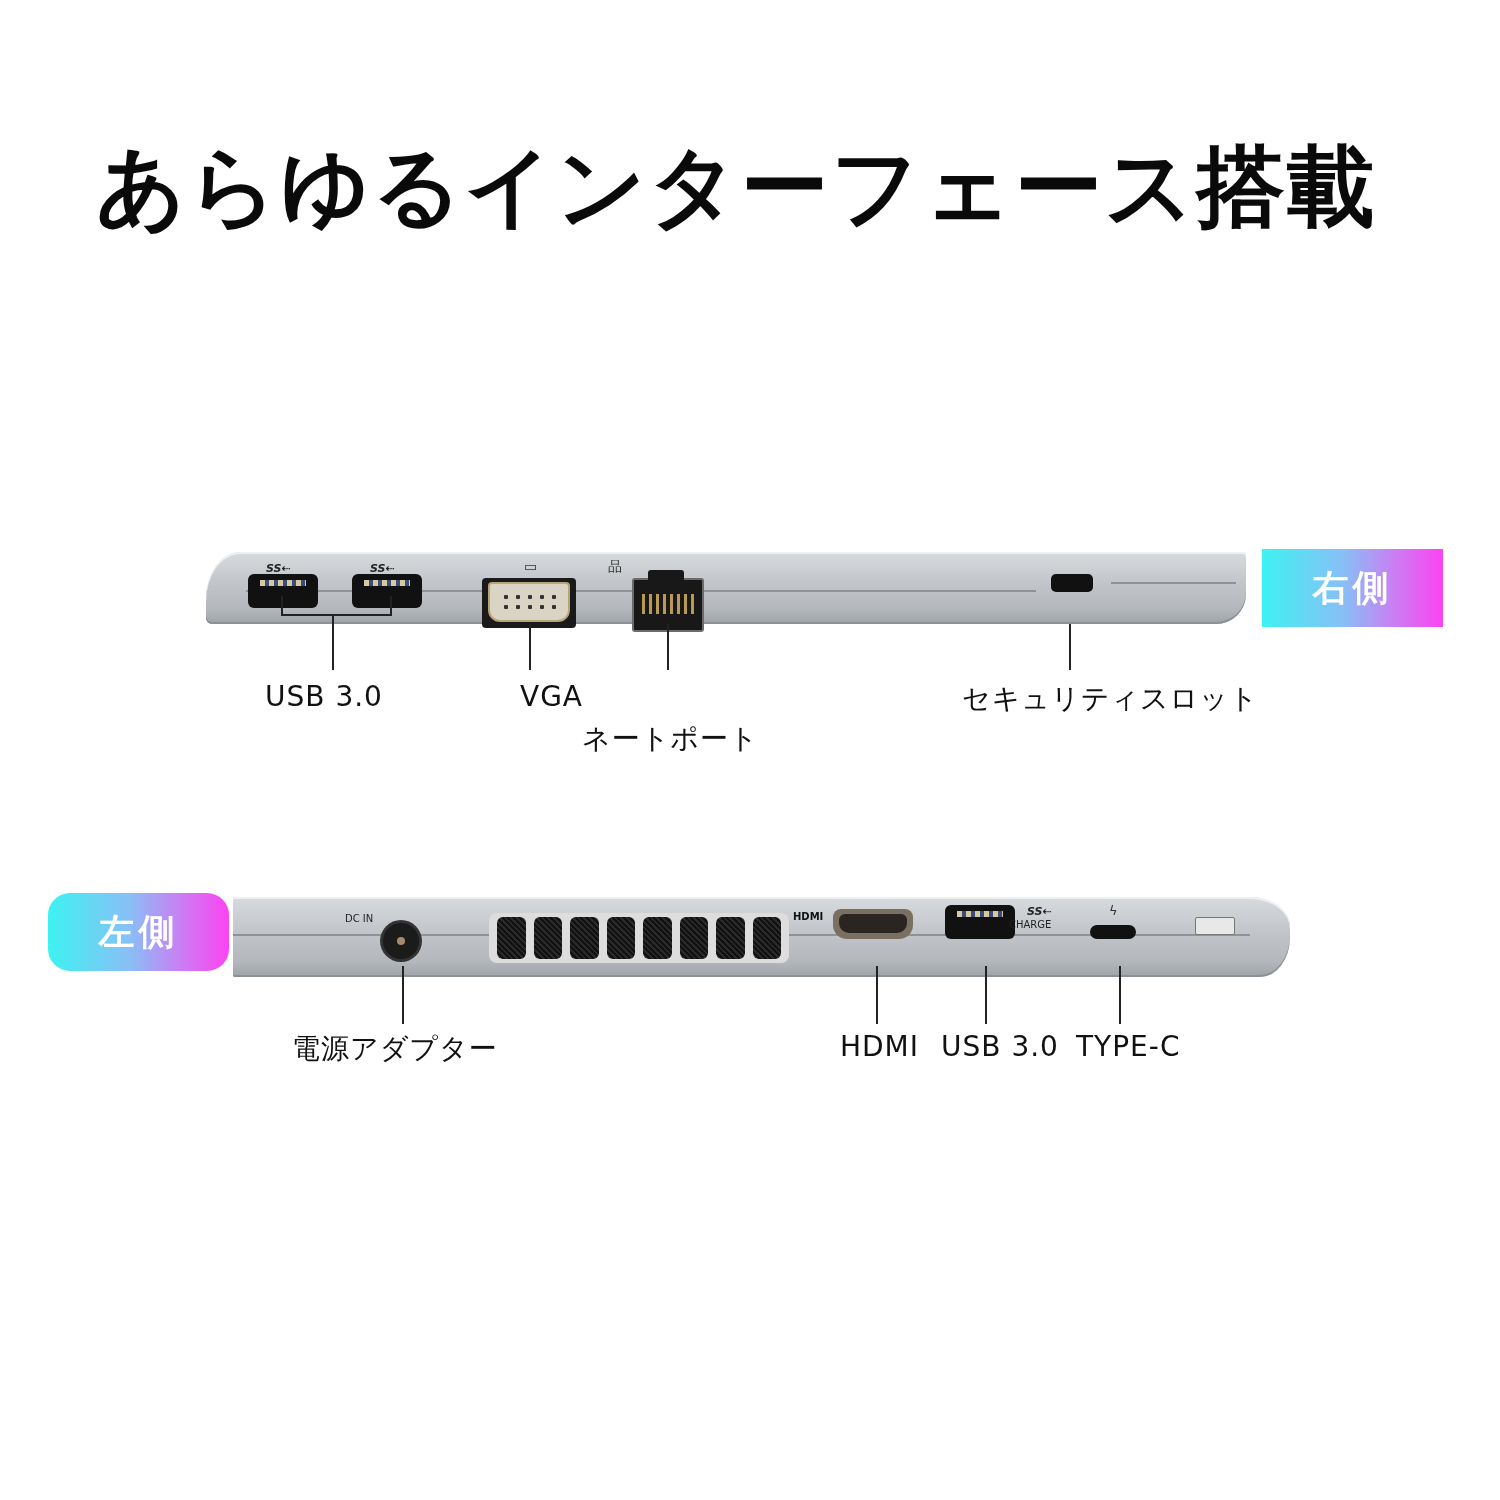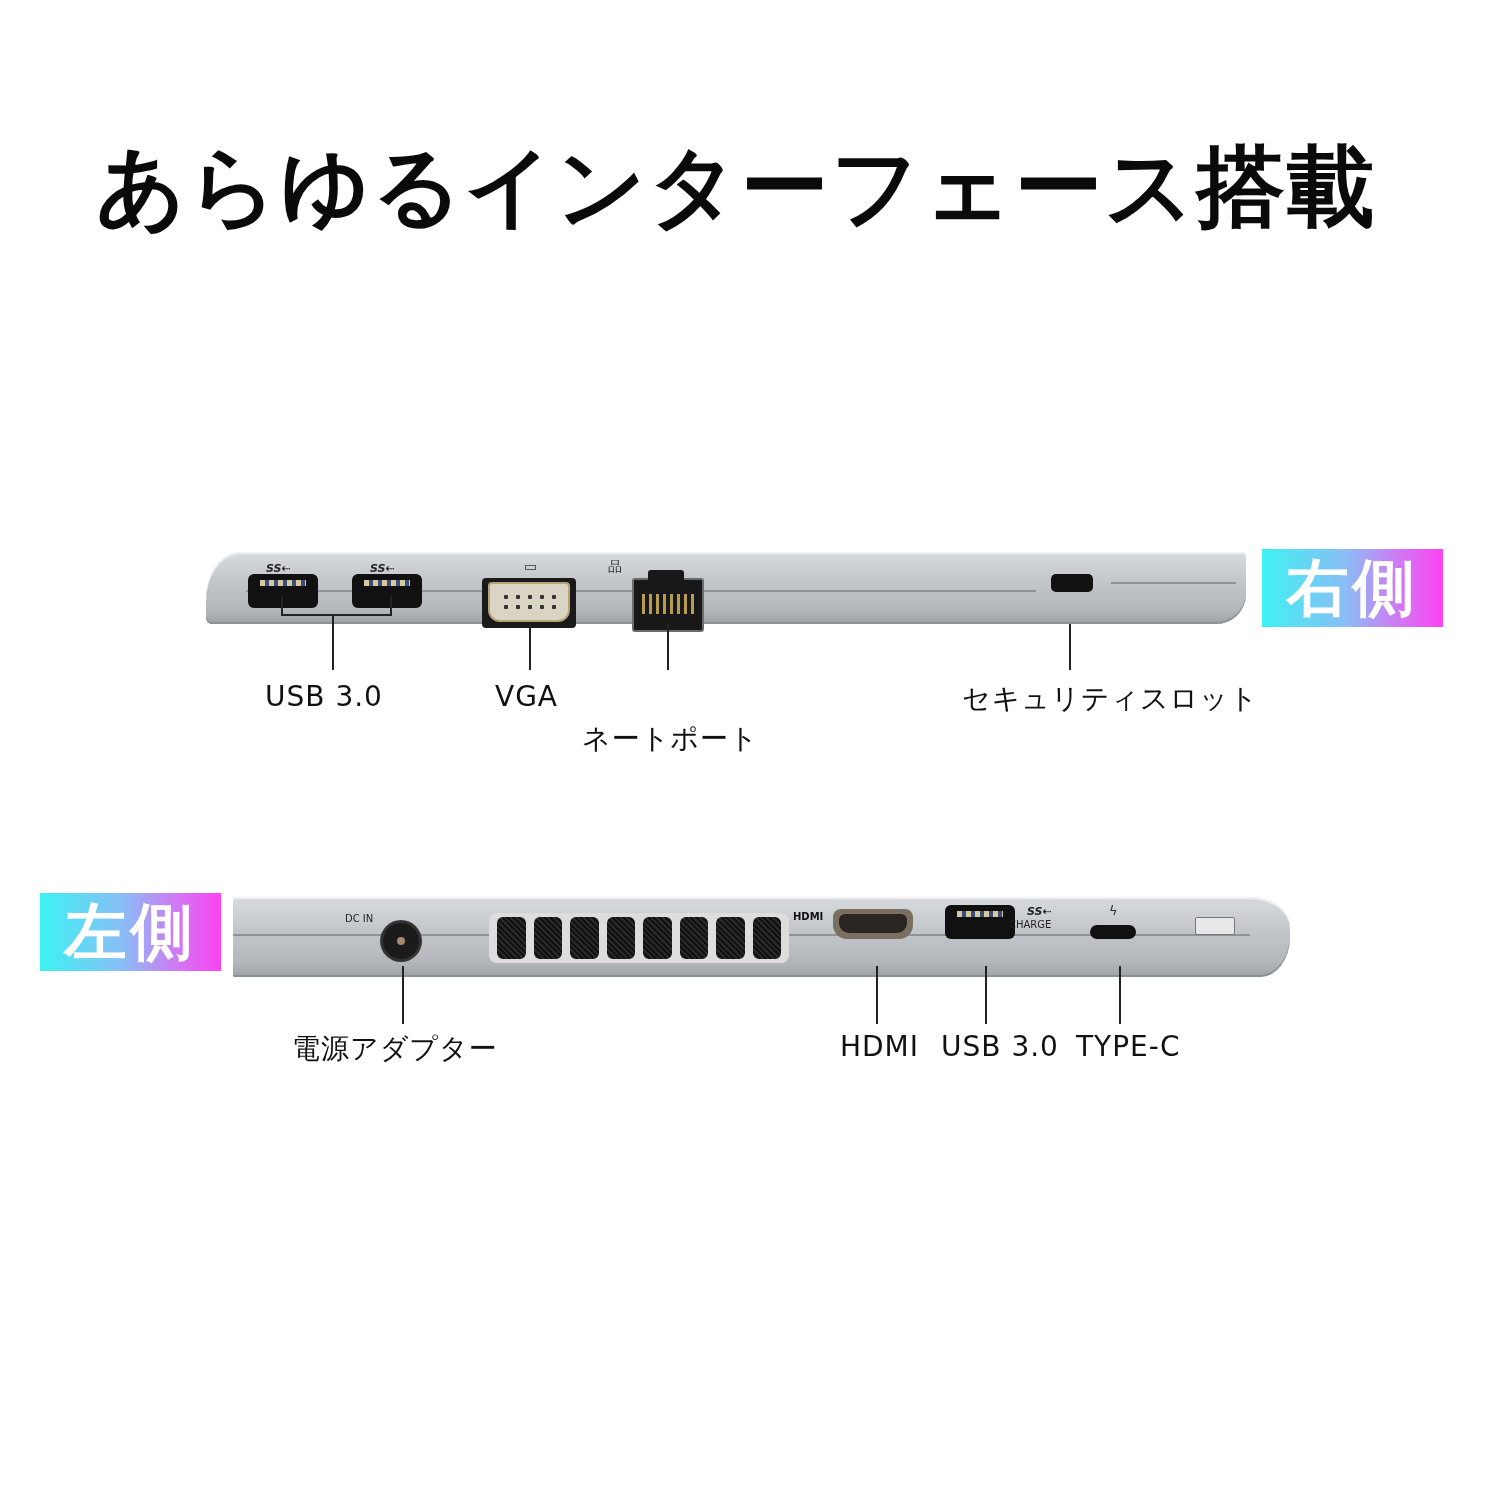--- a/index.html
+++ b/index.html
@@ -29,21 +29,21 @@
     .vent { position: absolute; left: 256px; top: 16px; width: 300px; height: 50px; background: #ddd; border-radius: 8px; display: flex; gap: 8px; padding: 4px 8px; box-sizing: border-box; }
     .vent span { flex: 1; background: repeating-linear-gradient(45deg, #111 0 2px, #2a2a2a 2px 4px); border-radius: 6px; }
     .hdmi { position: absolute; width: 80px; height: 30px; background: #7a6f60; border-radius: 8px 8px 14px 14px; }
     .hdmi::after { content: ""; position: absolute; left: 6px; right: 6px; top: 5px; bottom: 6px; background: #2a2520; border-radius: 6px 6px 10px 10px; }
     .hdmi-label { position: absolute; font-size: 10px; font-weight: bold; color: #111; }
     .usbc { position: absolute; width: 46px; height: 14px; background: #111; border-radius: 7px; }
     .bolt { position: absolute; font-size: 13px; color: #333; }
     .charge-label { position: absolute; font-size: 10px; color: #222; line-height: 11px; }
     .blank-slot { position: absolute; width: 38px; height: 16px; border: 1px solid #777; border-radius: 2px; background: #e8e8e8; }
 
-    .badge { position: absolute; width: 181px; height: 78px; background: linear-gradient(90deg, #3df2f2 0%, #88bff6 45%, #cf7af3 75%, #fb43f2 100%); color: #fff; font-size: 62px; font-weight: bold; display: flex; align-items: center; justify-content: center; letter-spacing: 4px; }
+    .badge { position: absolute; width: 181px; height: 78px; background: linear-gradient(90deg, #3df2f2 0%, #88bff6 45%, #cf7af3 75%, #fb43f2 100%); color: #fff; font-size: 36px; font-weight: bold; display: flex; align-items: center; justify-content: center; letter-spacing: 4px; }
 
     .vline { position: absolute; width: 2px; background: #222; }
     .hline { position: absolute; height: 2px; background: #222; }
     .label { position: absolute; font-size: 28px; color: #111; white-space: nowrap; letter-spacing: 1px; }
   </style>
 </head>
 <body>
 
 <div class="title">あらゆるインターフェース搭載</div>
 
@@ -76,25 +76,25 @@
 
 <div class="hline" style="left:281px; top:614px; width:110px;"></div>
 <div class="vline" style="left:281px; top:596px; height:20px;"></div>
 <div class="vline" style="left:390px; top:596px; height:20px;"></div>
 <div class="vline" style="left:332px; top:614px; height:56px;"></div>
 <div class="vline" style="left:529px; top:624px; height:46px;"></div>
 <div class="vline" style="left:667px; top:624px; height:46px;"></div>
 <div class="vline" style="left:1069px; top:624px; height:46px;"></div>
 
 <div class="label" style="left:265px; top:680px;">USB 3.0</div>
-<div class="label" style="left:495px; top:680px;">VGA</div>
+<div class="label" style="left:520px; top:680px;">VGA</div>
 <div class="label" style="left:582px; top:680px;margin-top:40px;">ネートポート</div>
 <div class="label" style="left:962px; top:680px;">セキュリティスロット</div>
 
-<div class="badge" style="left:40px; top:893px;">左側</div>
+<div class="badge" style="left:48px; top:893px;border-radius:22px;">左側</div>
 <div class="laptop left">
   <div class="seam" style="left:0; right:40px; top:37px;"></div>
 
   <span class="dc-label" style="left:112px; top:16px;">DC IN</span>
   <div class="dcin" style="left:150px; top:26px;"></div>
 
   <div class="vent">
     <span></span>
       <span></span>
       <span></span>

